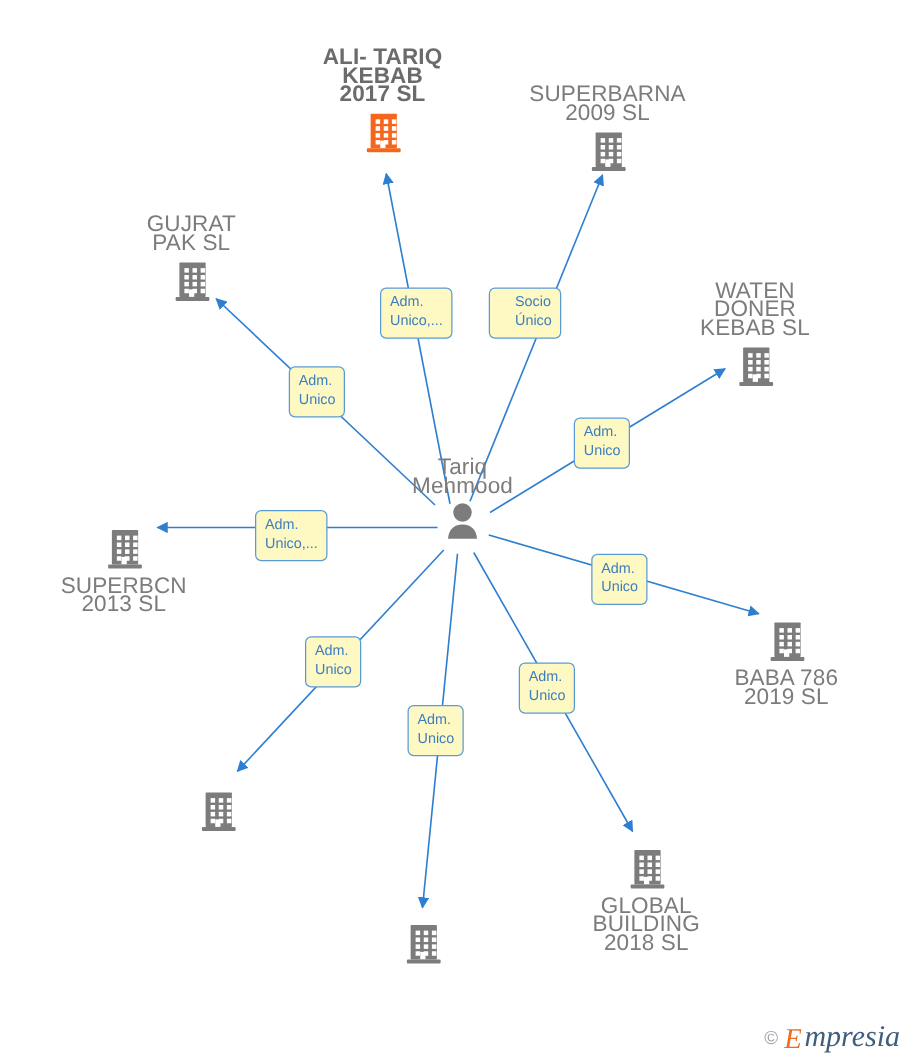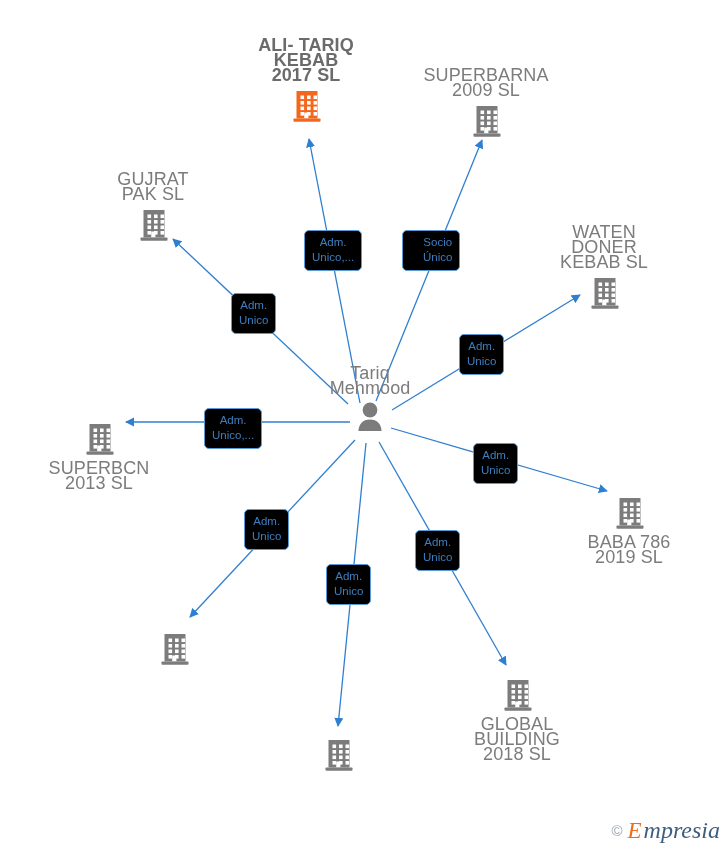--- a/index.html
+++ b/index.html
@@ -56,26 +56,25 @@
   .node.label-top .icon { margin-top: 4px; }
   .node.label-bottom .icon { margin-bottom: 3px; }
 
   .person .icon { width: 30px; height: 34px; }
 
   
   .elabel {
     position: absolute;
     border: 1px solid #5b9bd5;
     border-radius: 5px;
-    background: #000000;
+    background: #fef9c3;
     color: #3d7ebf;
     font-size: 11.5px;
     line-height: 15px;
     padding: 4px 7px 5px 7px;
-    text-align: center;
     white-space: pre-line;
     box-sizing: border-box;
   }
 
   
   #watermark {
     position: absolute;
     right: 8px;
     bottom: 8px;
     display: flex;
@@ -326,21 +325,21 @@
             <rect x="24.5" y="25" width="3.6" height="3.6" fill="#fff"></rect>
             <rect x="15.2" y="25.5" width="4.2" height="6" fill="#fff"></rect>
             <rect x="4.5" y="31.5" width="27" height="3.2" rx="0.8" fill="#7c7c7c"></rect>
           </svg></span>
       </div>
     </div>
 
   <div id="edge-labels-layer">
       <div class="elabel" style="left: 304px; top: 230px;">Adm.
 Unico,...</div>
-      <div class="elabel" style="left: 402px; top: 230px; padding-left: 20px;">Socio
+      <div class="elabel" style="left: 391px; top: 230px; padding-left: 20px;">Socio
 Único</div>
       <div class="elabel" style="left: 231px; top: 293px;">Adm.
 Unico</div>
       <div class="elabel" style="left: 459px; top: 334px;">Adm.
 Unico</div>
       <div class="elabel" style="left: 204px; top: 408px;">Adm.
 Unico,...</div>
       <div class="elabel" style="left: 473px; top: 443px;">Adm.
 Unico</div>
       <div class="elabel" style="left: 244px; top: 509px;">Adm.

